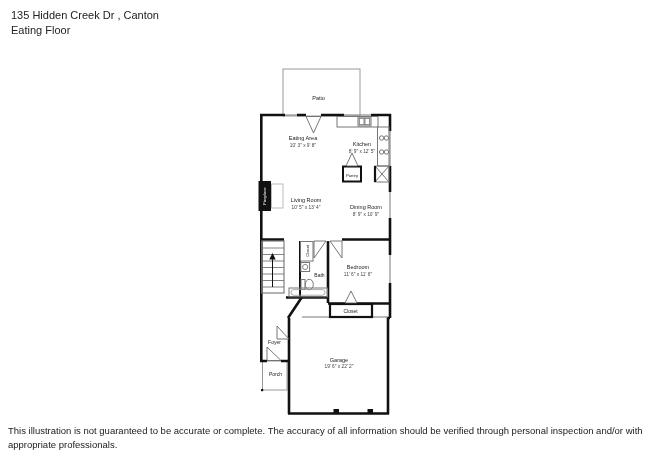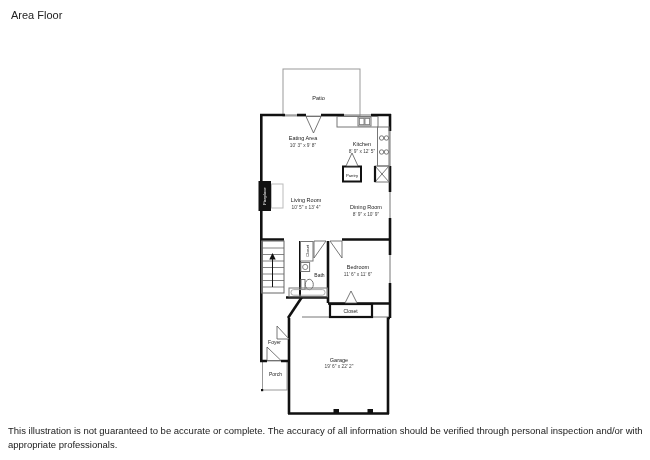--- a/index.html
+++ b/index.html
@@ -9,21 +9,22 @@
   }
   .header{position:absolute;left:11px;top:8px;color:#222;font-size:11px;line-height:14.5px;}
   .floorplan-wrap{position:absolute;left:0;top:0;}
   .disclaimer{position:absolute;left:8px;top:424px;color:#1a1a1a;font-size:9.5px;line-height:14px;width:640px;}
   svg text{font-family:"Liberation Sans", sans-serif;}
 </style>
 </head>
 <body>
 
 <div class="header">
-  <div>Area Floor</div>
+  <div>135 Hidden Creek Dr , Canton</div>
+  <div>Eating Floor</div>
 </div>
 
 <div class="floorplan-wrap">
 <svg width="650" height="460" viewBox="0 0 650 460">
 
   <g stroke="#999" stroke-width="1" fill="none">
     <rect x="283" y="69" width="77" height="47"></rect>
   </g>
   <g stroke="#999" stroke-width="1" fill="none">
     <rect x="262.5" y="361" width="24.5" height="29"></rect>

